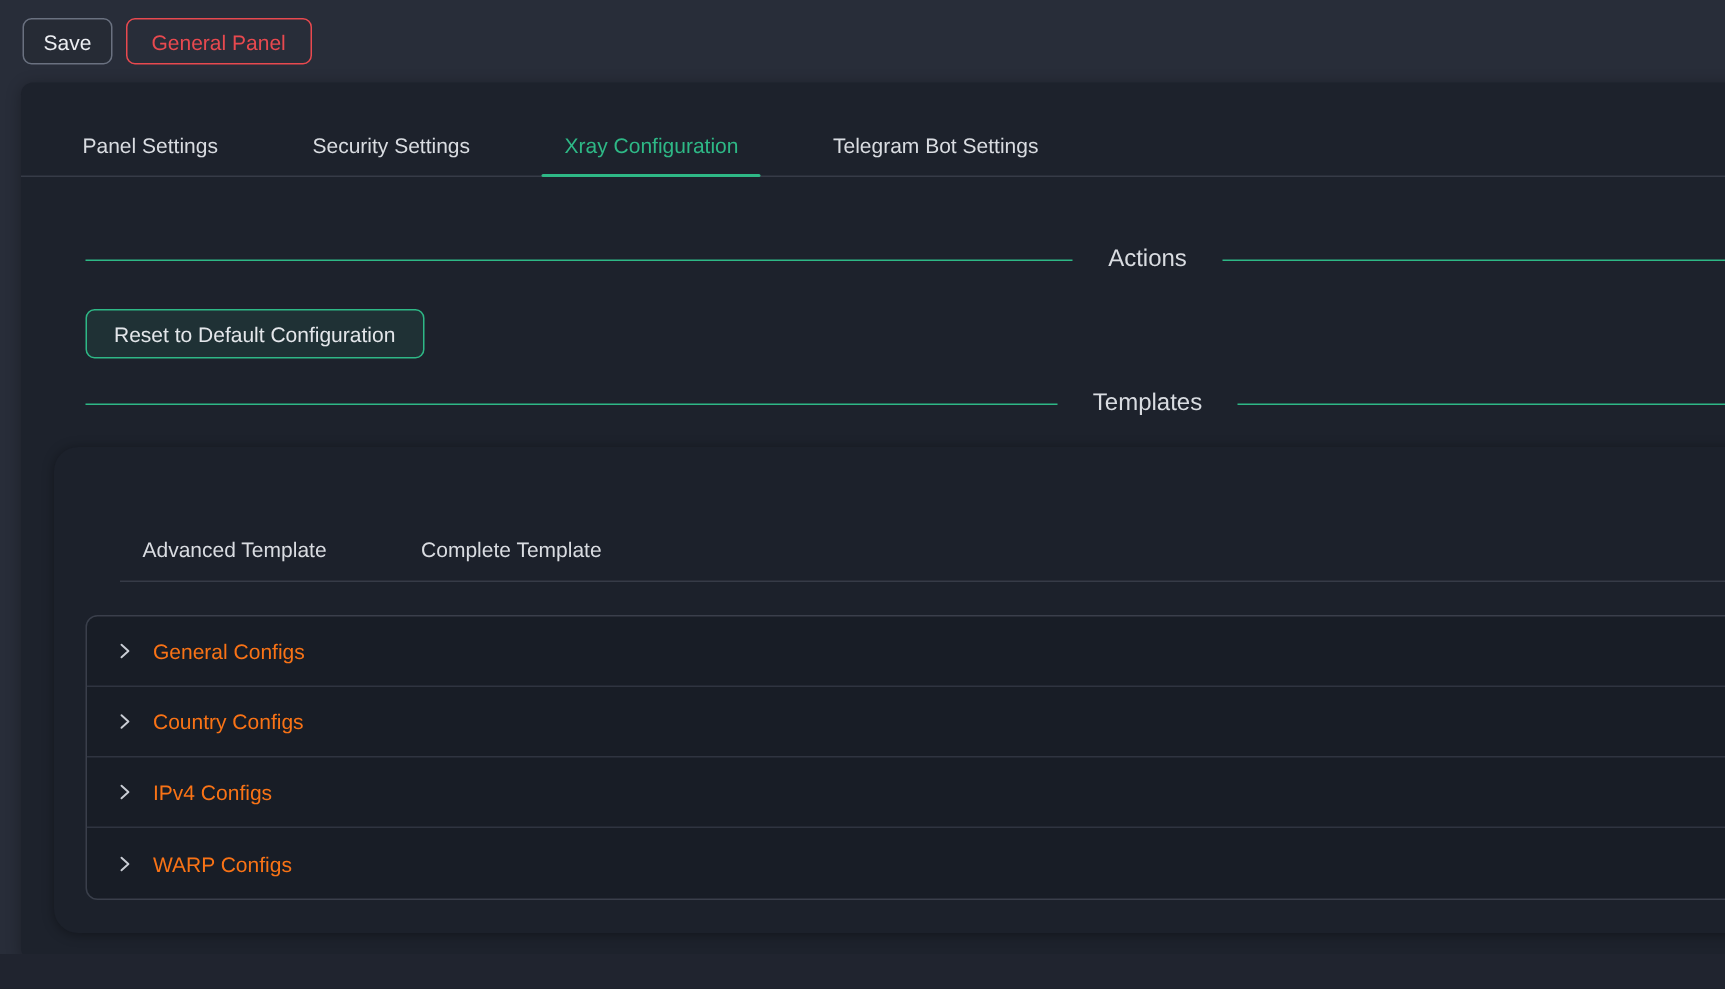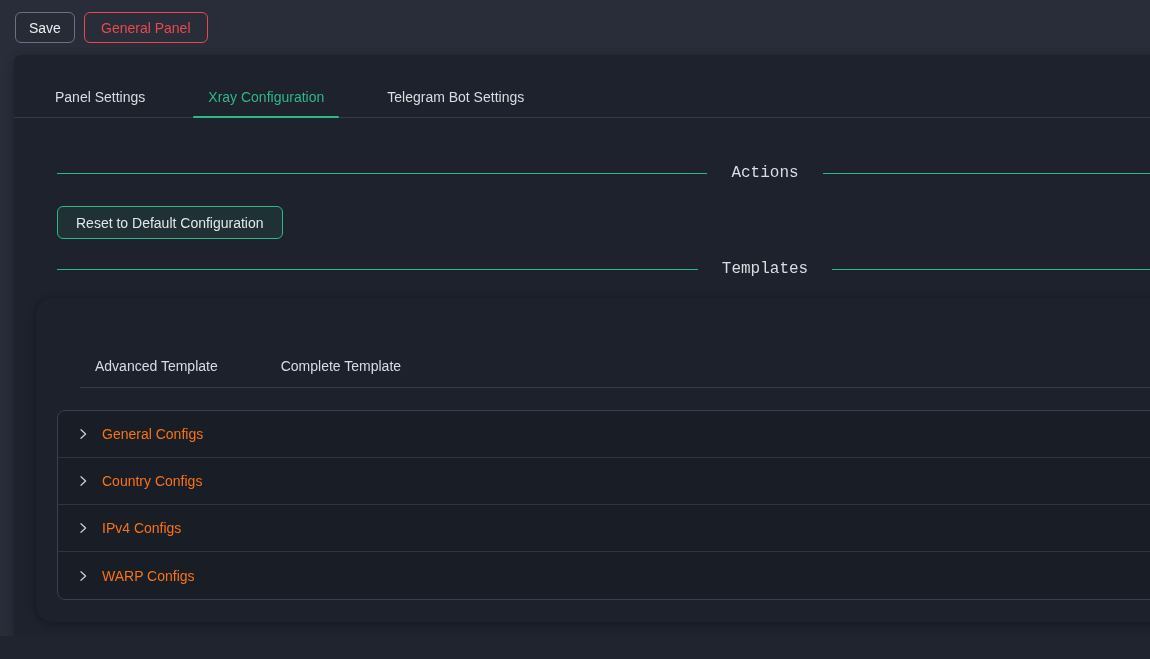--- a/index.html
+++ b/index.html
@@ -60,21 +60,20 @@
   .divider {
     position:absolute; left:43px; right:43px; height:28px;
     display:flex; align-items:center;
   }
   .divider-actions   { top:104px; }
   .divider-templates { top:200px; }
   .divider .line { flex:1; height:1px; background:var(--accent, #2eb886); }
   .divider .divider-label {
     margin:0 24px; font-size:16px; color:var(--text-primary, #d9dce1);
     white-space:nowrap;
-    font-family:Liberation Mono, monospace;
   }
   
   .reset-btn {
     position:absolute; left:43px; top:151px; height:33px; padding:1px 18px;
     border:1px solid var(--accent, #2eb886); border-radius:6px;
     background:rgba(46,184,134,0.10);
     color:#e3e6ea; font-size:14px;
     font-family:"Liberation Sans", sans-serif;
     cursor:pointer; white-space:nowrap;
   }
@@ -112,20 +111,21 @@
 
   <div class="topbar">
     <button class="btn btn-save">Save</button>
     <button class="btn btn-restart">General Panel</button>
   </div>
 
   <div class="card">
 
     <div class="tabbar tabbar-main">
       <div class="tab">Panel Settings</div>
+      <div class="tab">Security Settings</div>
       <div class="tab active">Xray Configuration</div>
       <div class="tab">Telegram Bot Settings</div>
     </div>
 
     <div class="divider divider-actions">
       <span class="line"></span>
       <span class="divider-label">Actions</span>
       <span class="line"></span>
     </div>
 

